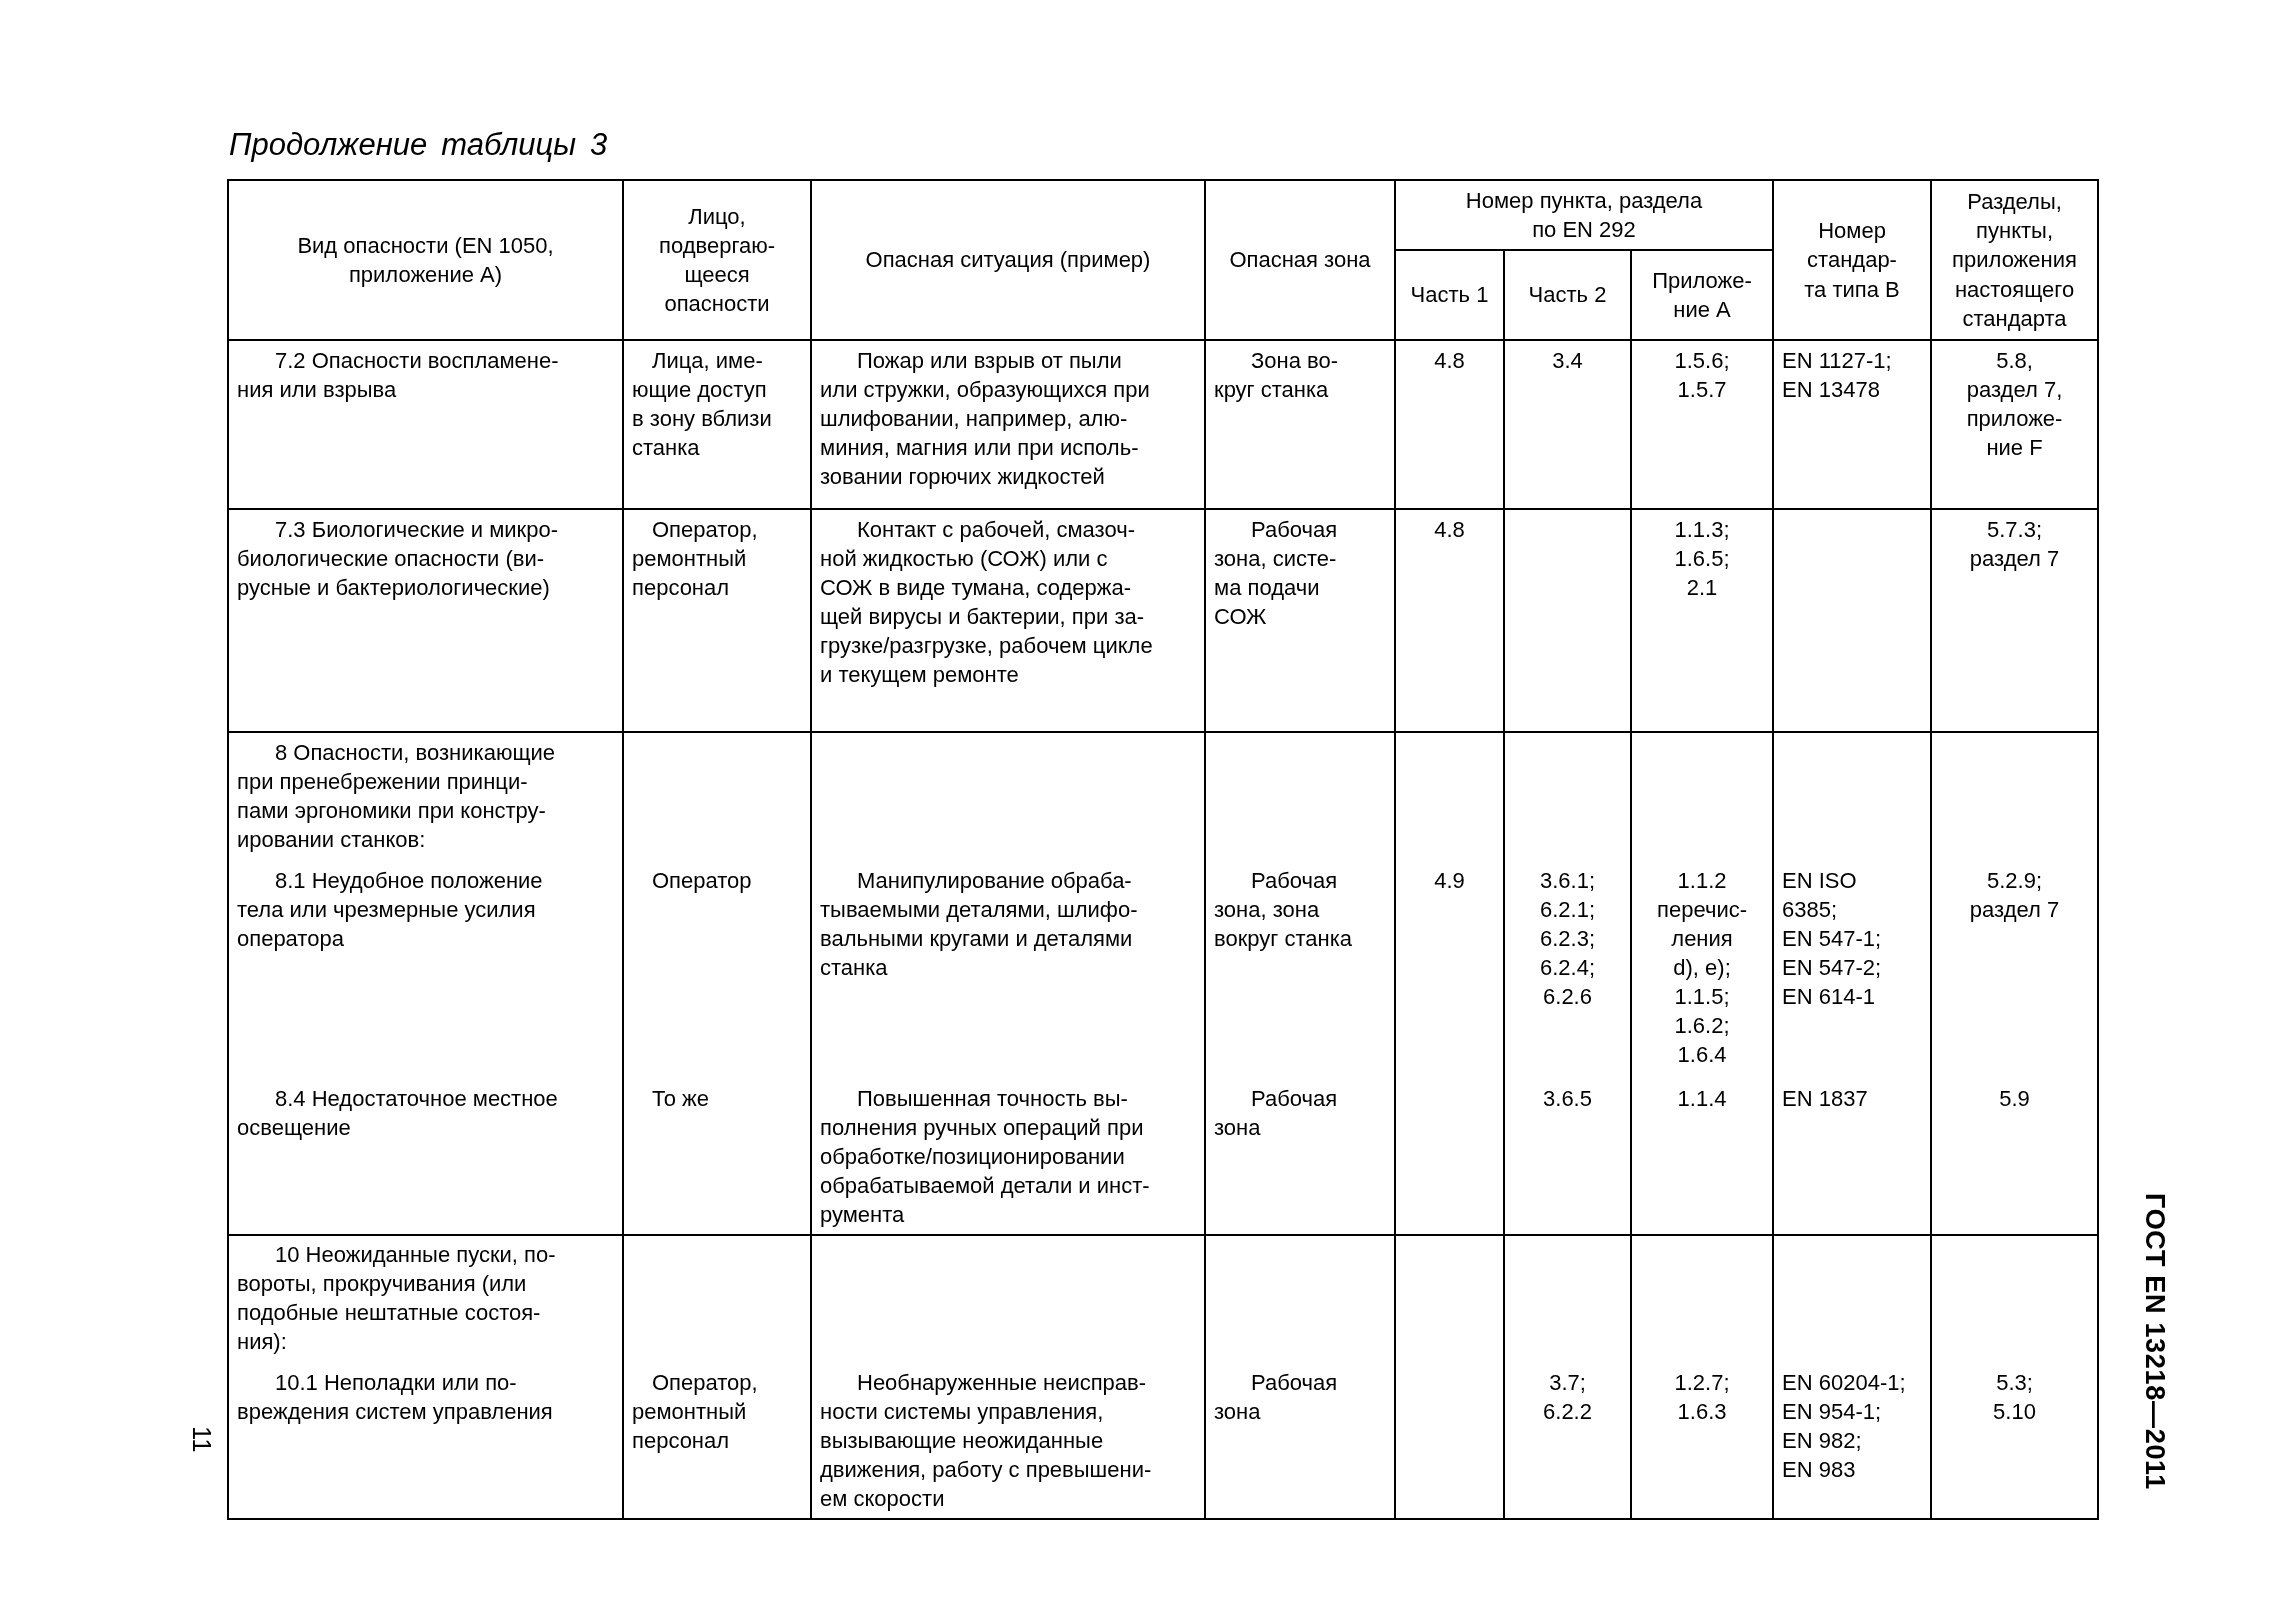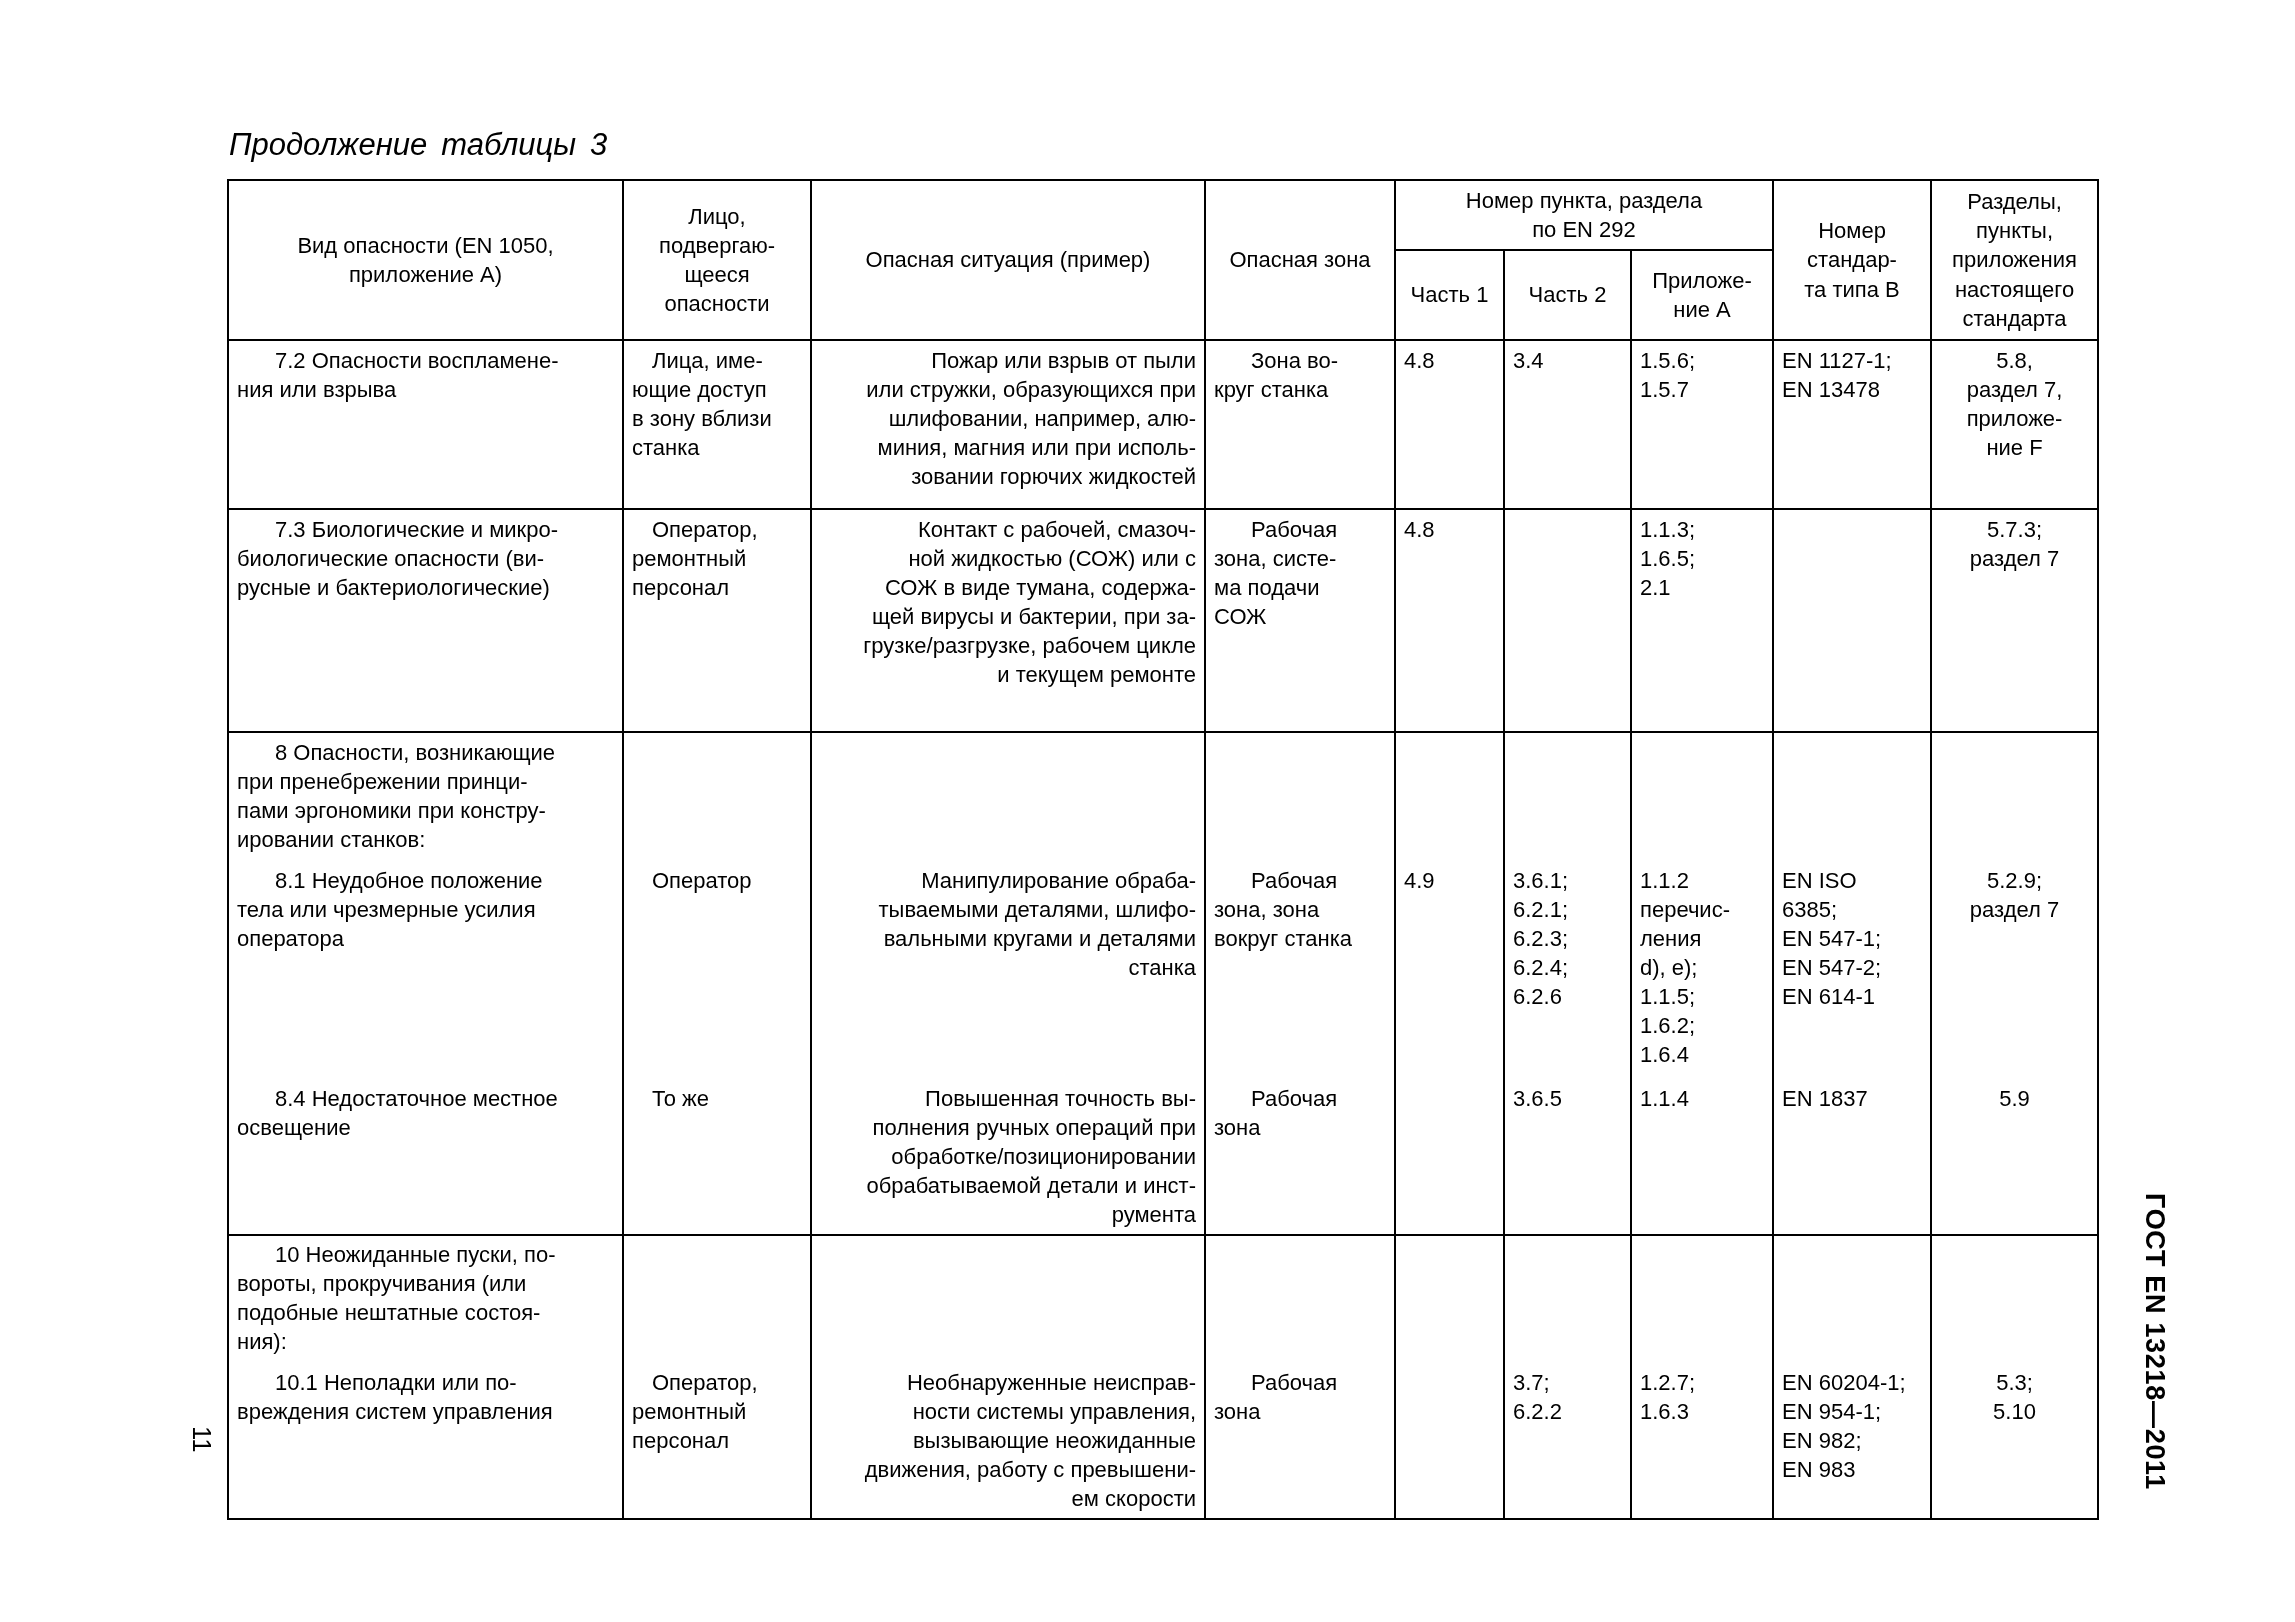--- a/index.html
+++ b/index.html
@@ -40,23 +40,23 @@
   }
   .doc-table th {
     font-weight: normal;
     text-align: center;
     vertical-align: middle;
     padding: 2.7px 5.4px;
   }
   
   td.c-hazard   { text-align: left; text-indent: 38px; }
   td.c-person   { text-align: left; text-indent: 20px; }
-  td.c-sit      { text-align: right; text-indent: 37px; }
+  td.c-sit      { text-align: left; text-indent: 37px; }
   td.c-zone     { text-align: left; text-indent: 37px; }
-  td.c-num      { }
+  td.c-num      { text-align: center; }
   td.c-stdb     { text-align: left; }
   td.c-this     { text-align: center; }
   
   tr.merge-top    > td { border-bottom: 0; }
   tr.merge-mid    > td { border-top: 0; border-bottom: 0; }
   tr.merge-bottom > td { border-top: 0; margin-top: 24px; }
   .v-label {
     position: absolute;
     left: 2170px;
     top: 1193px;

